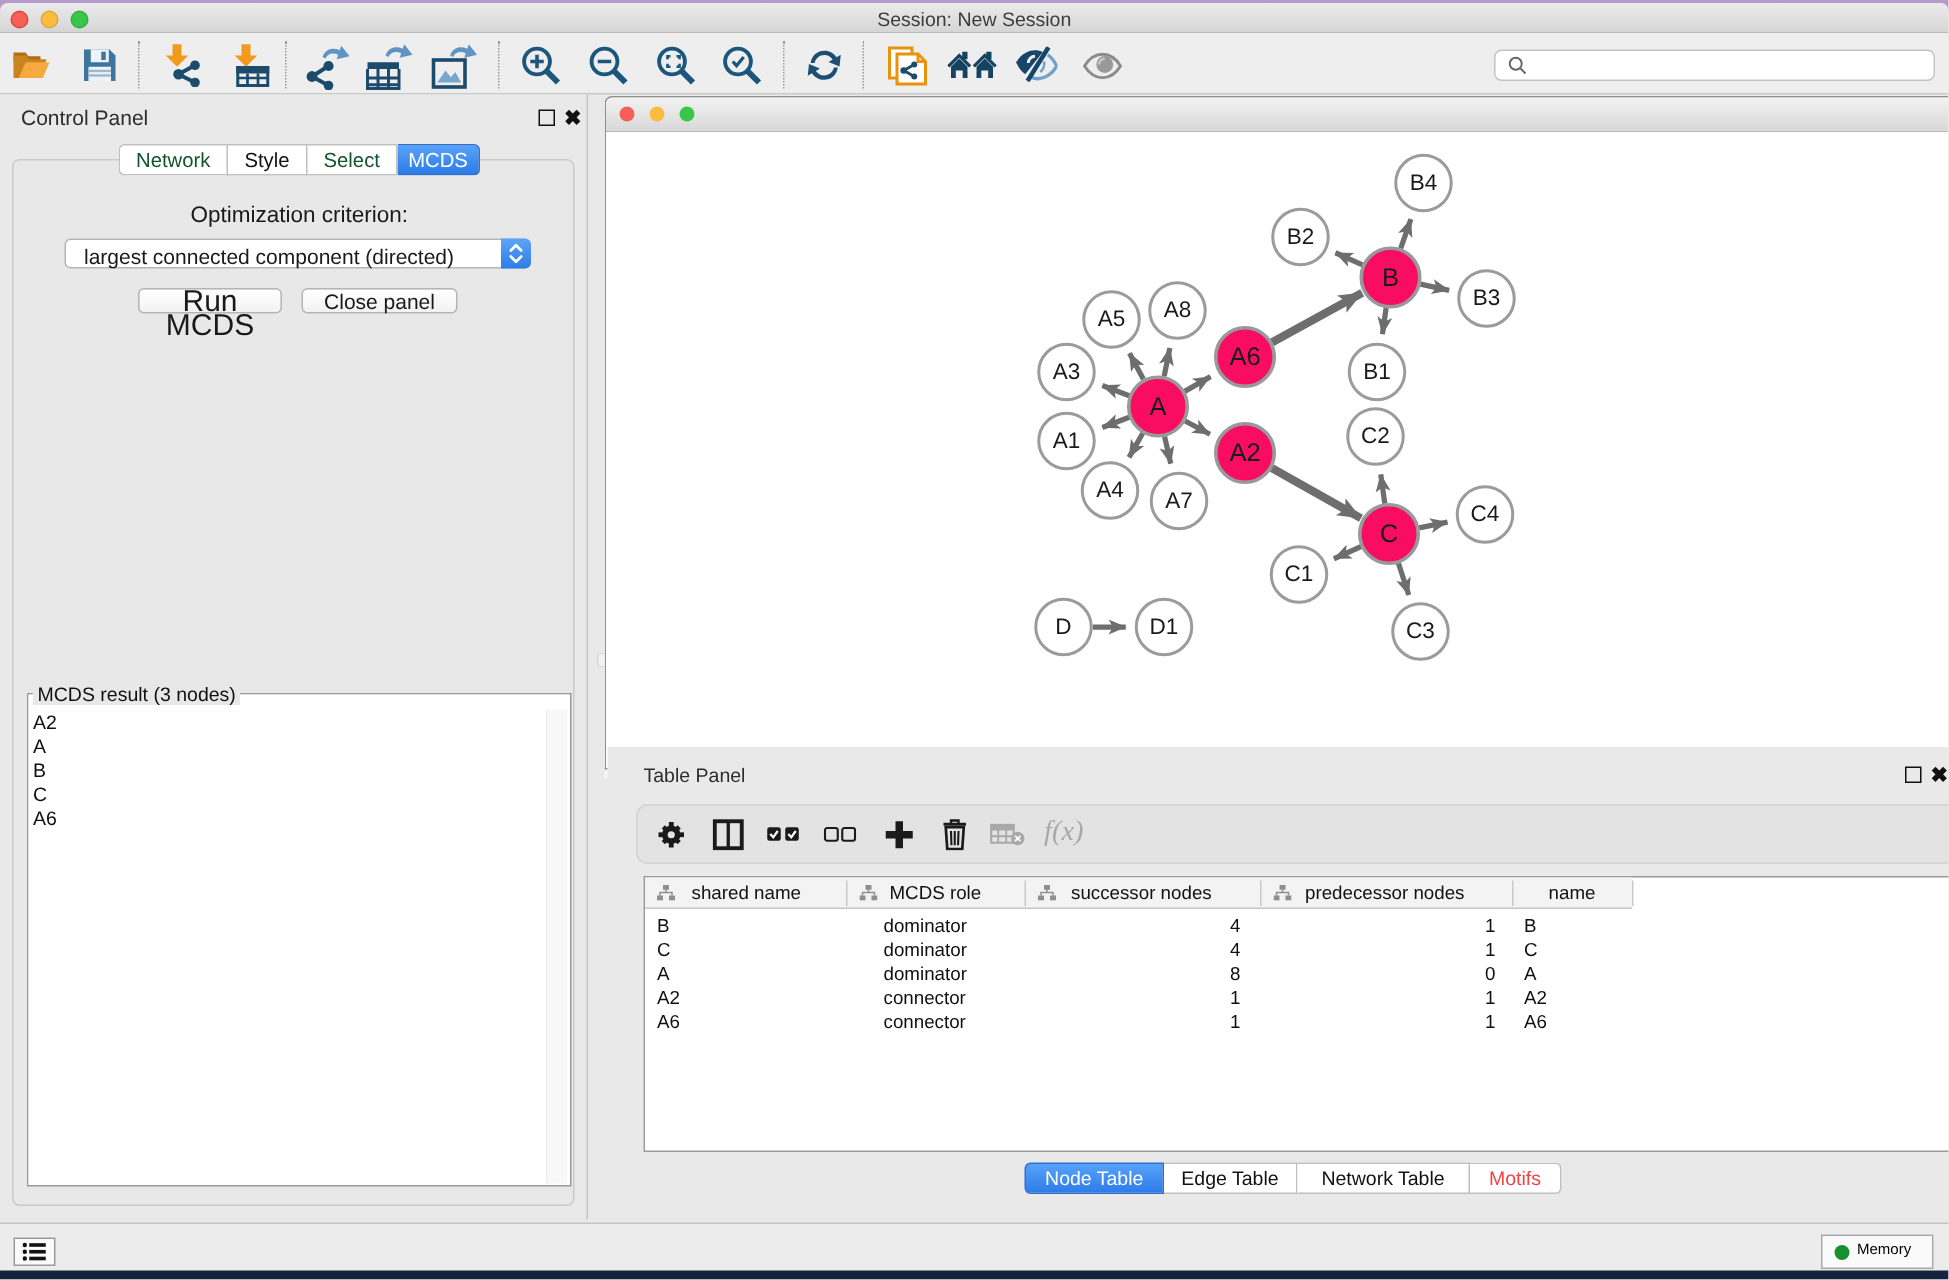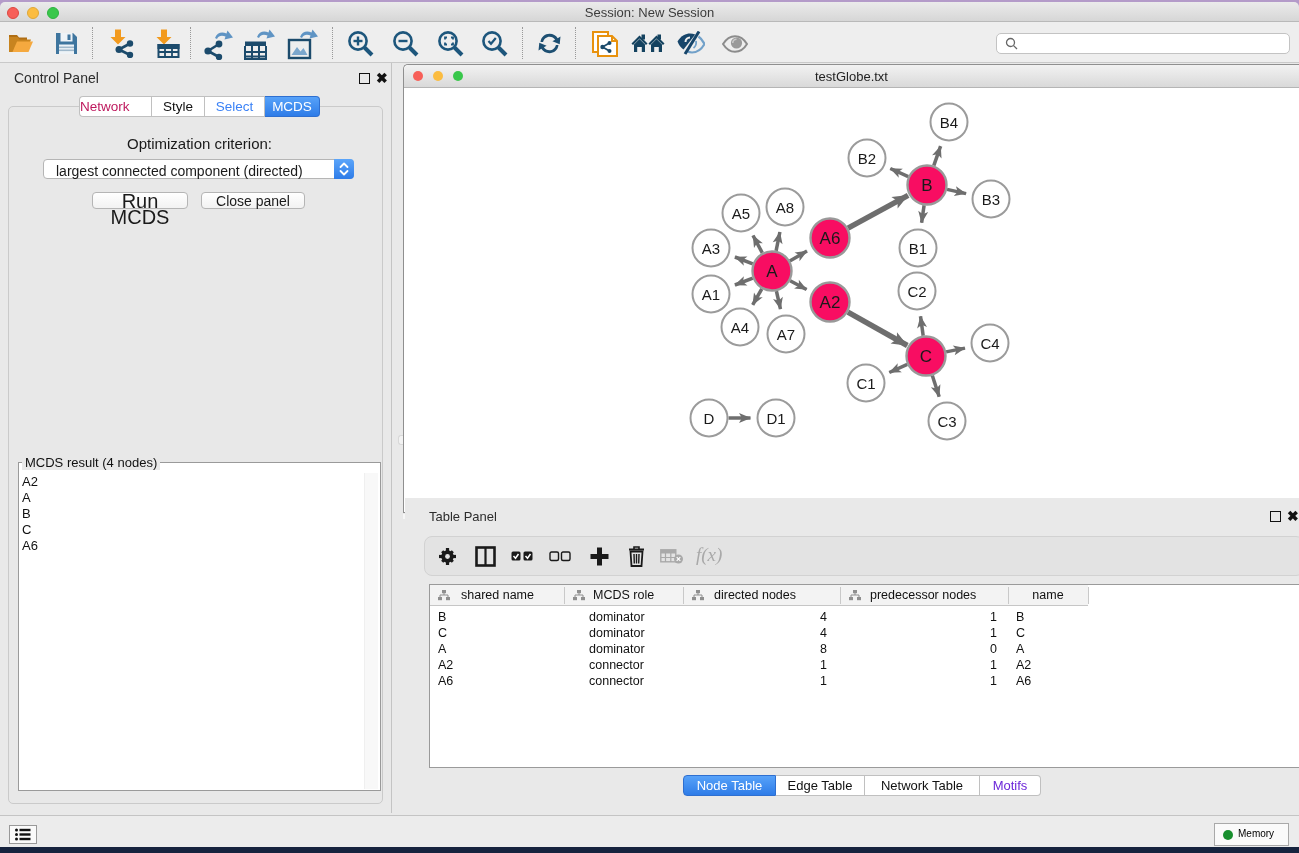--- a/index.html
+++ b/index.html
@@ -145,23 +145,23 @@
 </div>
 
 <div class="abs" style="left:0;top:63px;width:392px;height:750px;background:#e9e9e9;border-right:1px solid #c4c4c4;">
   <div class="abs" style="left:14px;top:7px;font-size:14px;color:#2d2d2d;">Control Panel</div>
   <div class="abs" style="left:359px;top:10px;width:11px;height:11px;border:1.5px solid #111;"></div>
   <div class="abs" style="left:376px;top:7px;font-size:14px;font-weight:bold;color:#111;">✖</div>
 
   <div class="abs" style="left:8px;top:43px;width:375px;height:698px;background:#e8e8e8;border:1px solid #cacaca;border-radius:5px;"></div>
 
   <div class="abs" style="left:79px;top:33px;height:21px;display:flex;font-size:13.5px;">
-    <div style="width:72px;background:#fff;border:1px solid #c0c0c0;border-right:none;border-radius:4px 0 0 4px;line-height:19px;color:#be185d;">Network</div>
+    <div style="width:72px;background:#fff;border:1px solid #c0c0c0;border-right:none;border-radius:4px 0 0 4px;text-align:center;line-height:19px;color:#14532d;">Network</div>
     <div style="width:53px;background:#fff;border:1px solid #c0c0c0;border-right:none;text-align:center;line-height:19px;color:#111;">Style</div>
-    <div style="width:61px;background:#fff;border:1px solid #c0c0c0;text-align:center;line-height:19px;color:#3b82f6;">Select</div>
+    <div style="width:61px;background:#fff;border:1px solid #c0c0c0;text-align:center;line-height:19px;color:#14532d;">Select</div>
     <div style="width:55px;background:linear-gradient(#57a2f9,#2e7ce8);border:1px solid #2e6fd0;border-left:none;border-radius:0 4px 4px 0;text-align:center;line-height:19px;color:#fff;">MCDS</div>
   </div>
 
   <div class="abs" style="left:12px;top:72px;width:375px;text-align:center;font-size:15px;color:#1a1a1a;">Optimization criterion:</div>
   <div class="abs" style="left:43px;top:96px;width:311px;height:20px;background:#fff;border:1px solid #b5b5b5;border-radius:4px;">
     <div class="abs" style="left:12px;top:3px;font-size:14px;color:#1a1a1a;">largest connected component (directed)</div>
     <div class="abs" style="right:-1px;top:-1px;width:20px;height:20px;background:linear-gradient(#5ba5fa,#2e7ce8);border-radius:0 4px 4px 0;">
       <svg width="20" height="20" viewBox="0 0 20 20">
           <path d="M6.5 8 L10 4.5 L13.5 8" fill="none" stroke="#fff" stroke-width="1.8" stroke-linecap="round" stroke-linejoin="round"></path>
           <path d="M6.5 12 L10 15.5 L13.5 12" fill="none" stroke="#fff" stroke-width="1.8" stroke-linecap="round" stroke-linejoin="round"></path>
@@ -169,29 +169,28 @@
     </div>
   </div>
   <div class="abs" style="left:92px;top:129px;width:96px;height:17px;background:linear-gradient(#ffffff,#f2f2f2);border:1px solid #b5b5b5;border-radius:4px;text-align:center;line-height:16px;font-size:20px;color:#1a1a1a;">Run MCDS</div>
   <div class="abs" style="left:201px;top:129px;width:104px;height:17px;background:linear-gradient(#ffffff,#f2f2f2);border:1px solid #b5b5b5;border-radius:4px;text-align:center;line-height:16px;font-size:14px;color:#1a1a1a;">Close panel</div>
 
   <div class="abs" style="left:18px;top:399px;width:363px;height:329px;border:1px solid #9a9a9a;">
     <div class="abs" style="left:0px;top:0px;width:361px;height:327px;background:#fff;"></div>
     <div class="abs" style="right:2px;top:10px;width:14px;height:316px;background:#f8f8f8;border-left:1px solid #efefef;"></div>
     <div class="abs" style="left:3px;top:11px;font-size:13px;color:#111;line-height:16px;">A2<br>A<br>B<br>C<br>A6</div>
   </div>
-  <div class="abs" style="left:22px;top:392px;padding:0 3px;background:#e8e8e8;font-size:13px;color:#111;">MCDS result (4 nodes)</div>
+  <div class="abs" style="left:22px;top:392px;padding:0 3px;background:#e8e8e8;font-size:13px;color:#111;">MCDS result (3 nodes)</div>
 </div>
 
 <div class="abs" style="left:403px;top:64px;width:896px;height:449px;background:#fff;border:1px solid #8f8f8f;border-right:none;border-radius:5px 0 0 0;">
   <div class="abs" style="left:0;top:0;width:895px;height:23px;background:linear-gradient(#f2f2f2,#d9d9d9);border-bottom:1px solid #b5b5b5;border-radius:5px 0 0 0;">
     <div class="abs" style="left:9px;top:6px;width:10px;height:10px;border-radius:50%;background:#f75f58;"></div>
     <div class="abs" style="left:29px;top:6px;width:10px;height:10px;border-radius:50%;background:#fbbc40;"></div>
     <div class="abs" style="left:49px;top:6px;width:10px;height:10px;border-radius:50%;background:#39c74b;"></div>
-    <div class="abs" style="left:0;top:4px;width:895px;text-align:center;font-size:13px;color:#222;">testGlobe.txt</div>
   </div>
   <svg class="abs" style="left:0;top:23px;" width="895" height="424" viewBox="0 0 895 424">
 <defs>
 <marker id="ah" viewBox="0 0 13 11" refX="12" refY="5.5" markerWidth="13" markerHeight="11" markerUnits="userSpaceOnUse" orient="auto">
           <path d="M0.5,0.5 L12.5,5.5 L0.5,10.5 L3.4,5.5 z" fill="#6e6e6e"></path>
         </marker>
 <marker id="ah2" viewBox="0 0 17 14" refX="16" refY="7" markerWidth="17" markerHeight="14" markerUnits="userSpaceOnUse" orient="auto">
           <path d="M0.5,0.5 L16.5,7 L0.5,13.5 L4,7 z" fill="#6e6e6e"></path>
         </marker>
 </defs>
@@ -347,21 +346,21 @@
       </svg>
     <div class="abs" style="left:163px;top:3px;">MCDS role</div>
     <svg class="abs" style="left:262px;top:5px;" width="12" height="11" viewBox="0 0 12 11">
         <g fill="#8f8f8f">
           <rect x="4" y="0" width="4" height="3.2"></rect>
           <rect x="0" y="7" width="4" height="3.2"></rect>
           <rect x="8" y="7" width="4" height="3.2"></rect>
         </g>
         <path d="M6 3 v2 M2 7 V5 h8 v2" stroke="#8f8f8f" fill="none" stroke-width="1"></path>
       </svg>
-    <div class="abs" style="left:284px;top:3px;">directed nodes</div>
+    <div class="abs" style="left:284px;top:3px;">successor nodes</div>
     <svg class="abs" style="left:419px;top:5px;" width="12" height="11" viewBox="0 0 12 11">
         <g fill="#8f8f8f">
           <rect x="4" y="0" width="4" height="3.2"></rect>
           <rect x="0" y="7" width="4" height="3.2"></rect>
           <rect x="8" y="7" width="4" height="3.2"></rect>
         </g>
         <path d="M6 3 v2 M2 7 V5 h8 v2" stroke="#8f8f8f" fill="none" stroke-width="1"></path>
       </svg>
     <div class="abs" style="left:440px;top:3px;">predecessor nodes</div>
     <div class="abs" style="left:578px;top:3px;width:80px;text-align:center;">name</div>
@@ -369,21 +368,21 @@
     <div class="abs" style="left:159px;top:24px;line-height:16px;">dominator<br>dominator<br>dominator<br>connector<br>connector</div>
     <div class="abs" style="left:300px;top:24px;width:97px;line-height:16px;text-align:right;">4<br>4<br>8<br>1<br>1</div>
     <div class="abs" style="left:470px;top:24px;width:97px;line-height:16px;text-align:right;">1<br>1<br>0<br>1<br>1</div>
     <div class="abs" style="left:586px;top:24px;line-height:16px;">B<br>C<br>A<br>A2<br>A6</div>
   </div>
 
   <div class="abs" style="left:278px;top:277px;height:21px;display:flex;font-size:13px;">
     <div style="width:93px;background:linear-gradient(#57a2f9,#2e7ce8);border:1px solid #2e6fd0;border-radius:4px 0 0 4px;text-align:center;line-height:19px;color:#fff;">Node Table</div>
     <div style="width:89px;background:#fff;border:1px solid #c0c0c0;border-left:none;text-align:center;line-height:19px;color:#111;">Edge Table</div>
     <div style="width:115px;background:#fff;border:1px solid #c0c0c0;border-left:none;text-align:center;line-height:19px;color:#111;">Network Table</div>
-    <div style="width:61px;background:#fff;border:1px solid #c0c0c0;border-left:none;border-radius:0 4px 4px 0;text-align:center;line-height:19px;color:#6d28d9;">Motifs</div>
+    <div style="width:61px;background:#fff;border:1px solid #c0c0c0;border-left:none;border-radius:0 4px 4px 0;text-align:center;line-height:19px;color:#ef4444;">Motifs</div>
   </div>
 </div>
 
 <div class="abs" style="left:0;top:815px;width:1299px;height:32px;background:#ececec;border-top:1px solid #c4c4c4;">
   <div class="abs" style="left:9px;top:9px;width:28px;height:19px;background:#fafafa;border:1px solid #999;">
     <svg width="16" height="13" viewBox="0 0 16 13" style="position:absolute;left:5px;top:2px;">
       <circle cx="1.5" cy="2" r="1.5" fill="#111"></circle>
         <rect x="4.5" y="0.8" width="11" height="2.4" fill="#111"></rect>
       <circle cx="1.5" cy="6.5" r="1.5" fill="#111"></circle>
         <rect x="4.5" y="5.3" width="11" height="2.4" fill="#111"></rect>

